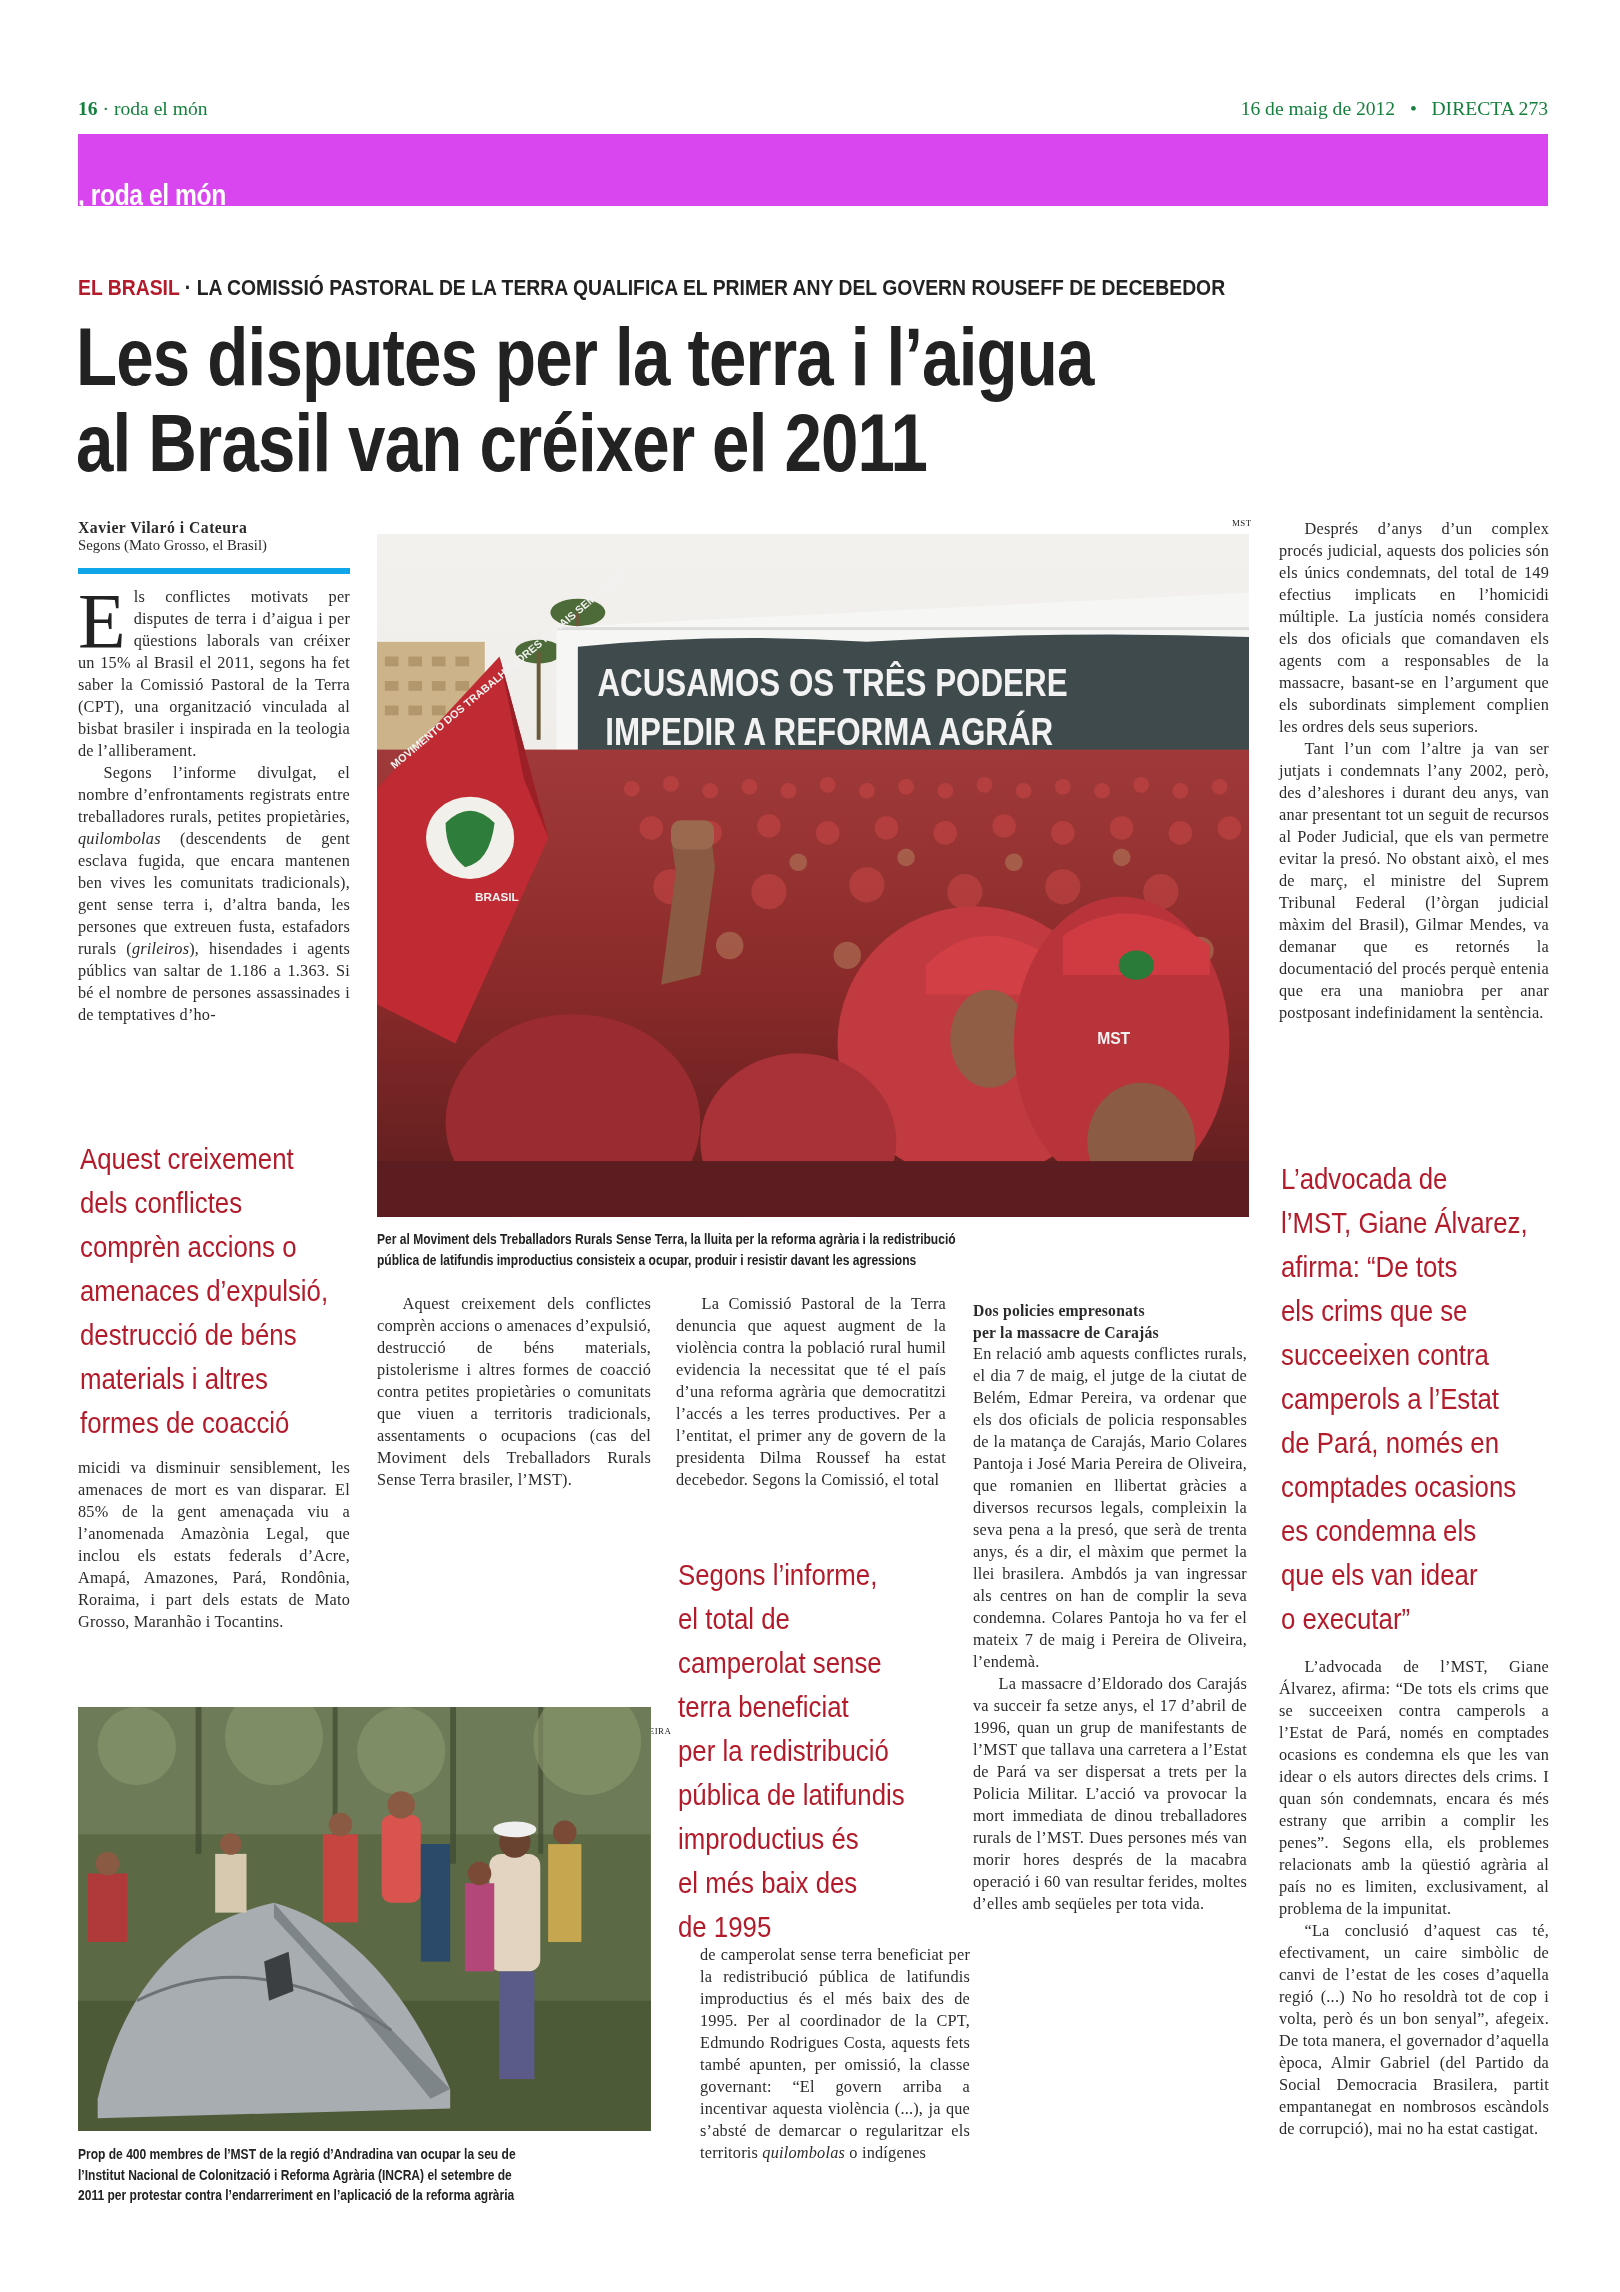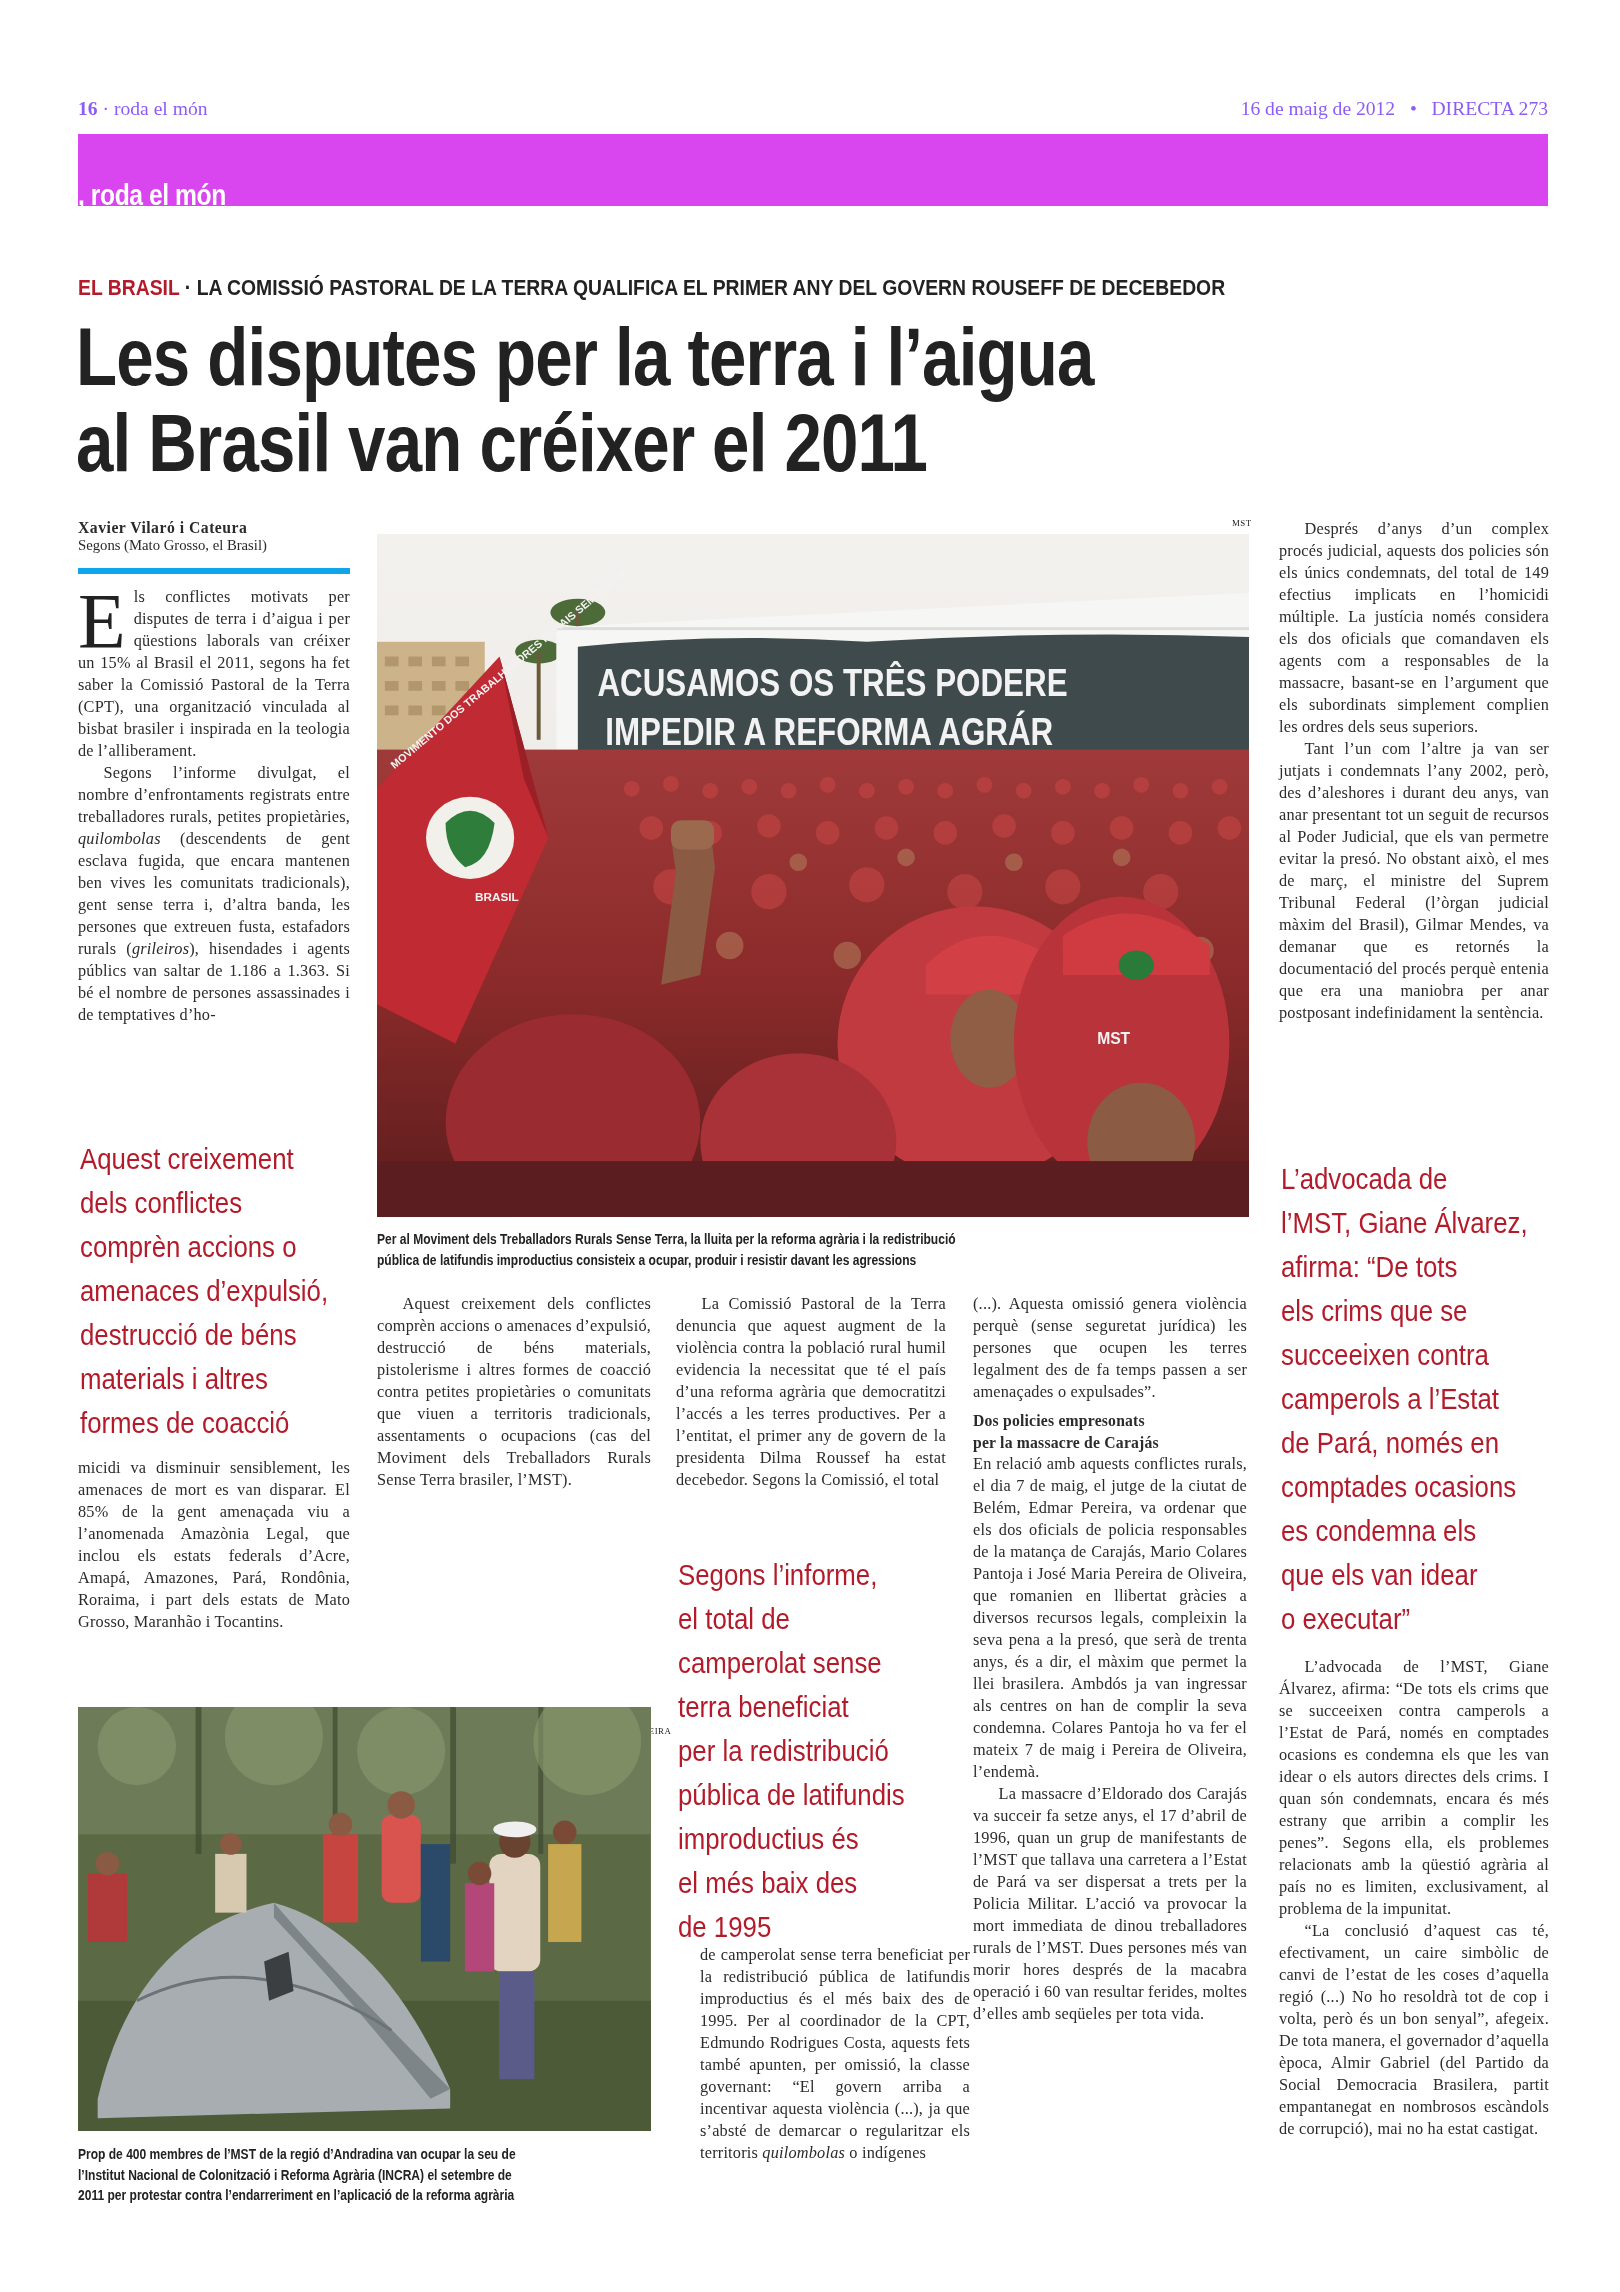--- a/index.html
+++ b/index.html
@@ -1,19 +1,19 @@
 <!DOCTYPE html>
 <html><head>
 <meta charset="utf-8">
 <style>
   * { box-sizing: border-box; margin: 0; padding: 0; }
   html, body { width: 1620px; height: 2293px; background: #ffffff; overflow: hidden; }
   body { position: relative; font-family: "DejaVu Serif", serif; color: #2a2a2a; }
 
-  .running-head { position: absolute; top: 98px; left: 78px; width: 1470px; height: 29px; font-family: "Liberation Serif", serif; font-size: 19.6px; color: #8b5cf6; }
+  .running-head { position: absolute; top: 98px; left: 78px; width: 1470px; height: 29px; font-family: "Liberation Serif", serif; font-size: 19.6px; color: #15803d; }
   .running-head .left { position: absolute; left: 0; top: 0; }
   .running-head .left b { font-weight: bold; }
   .running-head .right { position: absolute; right: 0; top: 0; }
 
   .section-bar { position: absolute; top: 134px; left: 78px; width: 1470px; height: 72px; background: #d946ef; }
   .section-bar .label { position: absolute; left: 0; bottom: -5.9px; font-family: "Liberation Sans", sans-serif; font-weight: bold; font-size: 29px; color: #fff; letter-spacing: -0.5px; transform: scaleX(0.85); transform-origin: left bottom; }
 
   .kicker { position: absolute; top: 275px; left: 78px; width: 1470px; font-family: "Liberation Sans", sans-serif; font-weight: bold; font-size: 22.5px; color: #222; transform: scaleX(0.86); transform-origin: left top; white-space: nowrap; }
   .kicker .red { color: #b31b2a; }
 
@@ -286,21 +286,20 @@
   <div>improductius és</div>
   <div>el més baix des</div>
   <div>de 1995</div>
 </div>
 
 <div class="col" style="top:1944px; left:676px; width:270px;margin-left:24px;">
   <p class="noindent"><span>de camperolat sense terra beneficiat per la redistribució pública de latifundis improductius és el més baix des de 1995. Per al coordinador de la CPT, Edmundo Rodrigues Costa, aquests fets també apunten, per omissió, la classe governant: “El govern arriba a incentivar aquesta violència (...), ja que s’absté de demarcar o regularitzar els territoris </span><i>quilombolas</i><span> o indígenes</span></p>
 </div>
 
 <div class="col" style="top:1293px; left:973px; width:274px;">
-  <p class="noindent">(...). Aquesta omissió genera violència perquè (sense seguretat jurídica) les persones que ocupen les terres legalment des de fa temps passen a ser amenaçades o expulsades”.</p>
   <div class="subhead">
     <div>Dos policies empresonats</div>
     <div>per la massacre de Carajás</div>
   </div>
   <p class="noindent">En relació amb aquests conflictes rurals, el dia 7 de maig, el jutge de la ciutat de Belém, Edmar Pereira, va ordenar que els dos oficials de policia responsables de la matança de Carajás, Mario Colares Pantoja i José Maria Pereira de Oliveira, que romanien en llibertat gràcies a diversos recursos legals, compleixin la seva pena a la presó, que serà de trenta anys, és a dir, el màxim que permet la llei brasilera. Ambdós ja van ingressar als centres on han de complir la seva condemna. Colares Pantoja ho va fer el mateix 7 de maig i Pereira de Oliveira, l’endemà.</p>
   <p>La massacre d’Eldorado dos Carajás va succeir fa setze anys, el 17 d’abril de 1996, quan un grup de manifestants de l’MST que tallava una carretera a l’Estat de Pará va ser dispersat a trets per la Policia Militar. L’acció va provocar la mort immediata de dinou treballadores rurals de l’MST. Dues persones més van morir hores després de la macabra operació i 60 van resultar ferides, moltes d’elles amb seqüeles per tota vida.</p>
 </div>
 
 <div class="col" style="top:518px; left:1279px; width:270px;">
   <p>Després d’anys d’un complex procés judicial, aquests dos policies són els únics condemnats, del total de 149 efectius implicats en l’homicidi múltiple. La justícia només considera els dos oficials que comandaven els agents com a responsables de la massacre, basant-se en l’argument que els subordinats simplement complien les ordres dels seus superiors.</p>

